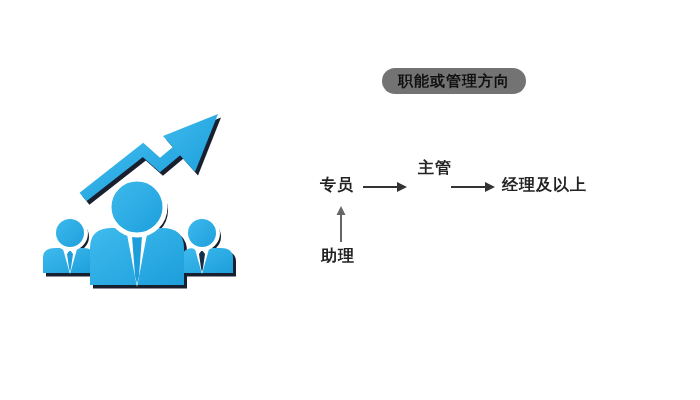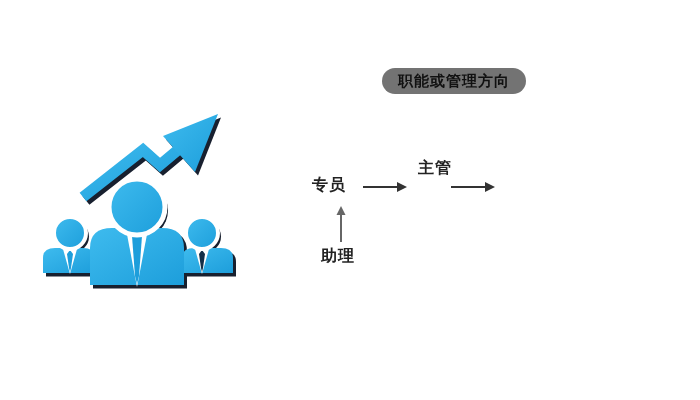--- a/index.html
+++ b/index.html
@@ -13,21 +13,21 @@
     position:absolute; left:382px; top:68px; width:144px; height:26px;
     background:#737373; border-radius:13px;
     display:flex; align-items:center; justify-content:center;
   }
   .badge span { font-size:15px; font-weight:700; color:#111; letter-spacing:1px; }
 
   .flow-label {
     position:absolute; font-size:16px; font-weight:600; color:#222;
     line-height:16px; white-space:nowrap; letter-spacing:1px;
   }
-  .n0 { left:312px; top:177px; }
+  .n0 { left:320px; top:177px; }
   .n1 { left:418px; top:160px; }
   .n2 { left:502px; top:177px; }
   .entry { left:321px; top:248px;font-family:Liberation Serif, serif; }
 
   .h-arrow { position:absolute; width:44px; height:12px; }
   .a1 { left:363px; top:181px; }
   .a2 { left:451px; top:181px; }
   .v-arrow { position:absolute; left:335px; top:206px; width:12px; height:36px; }
 </style>
 </head>
@@ -92,20 +92,21 @@
     <polygon points="34,1 44,6 34,11" fill="#333333"></polygon>
   </svg>
 
   <span class="flow-label n1">主管</span>
 
   <svg class="h-arrow a2" viewBox="0 0 44 12" aria-hidden="true">
     <line x1="0" y1="6" x2="34" y2="6" stroke-width="2" stroke="#333333"></line>
     <polygon points="34,1 44,6 34,11" fill="#333333"></polygon>
   </svg>
 
+  <span class="flow-label n2">经理及以上</span>
 
   <svg class="v-arrow" viewBox="0 0 12 36" aria-hidden="true">
     <line x1="6" y1="36" x2="6" y2="8" stroke-width="2" stroke="#666666"></line>
     <polygon points="6,0 1.5,9 10.5,9" fill="#666666"></polygon>
   </svg>
 
   <span class="flow-label entry">助理</span>
 
 </div>
 

